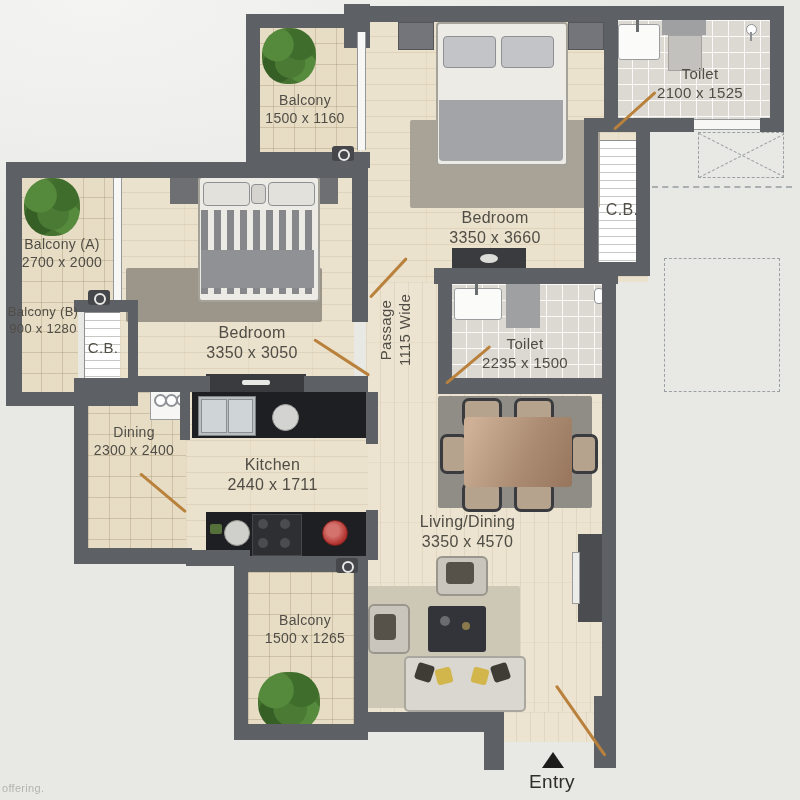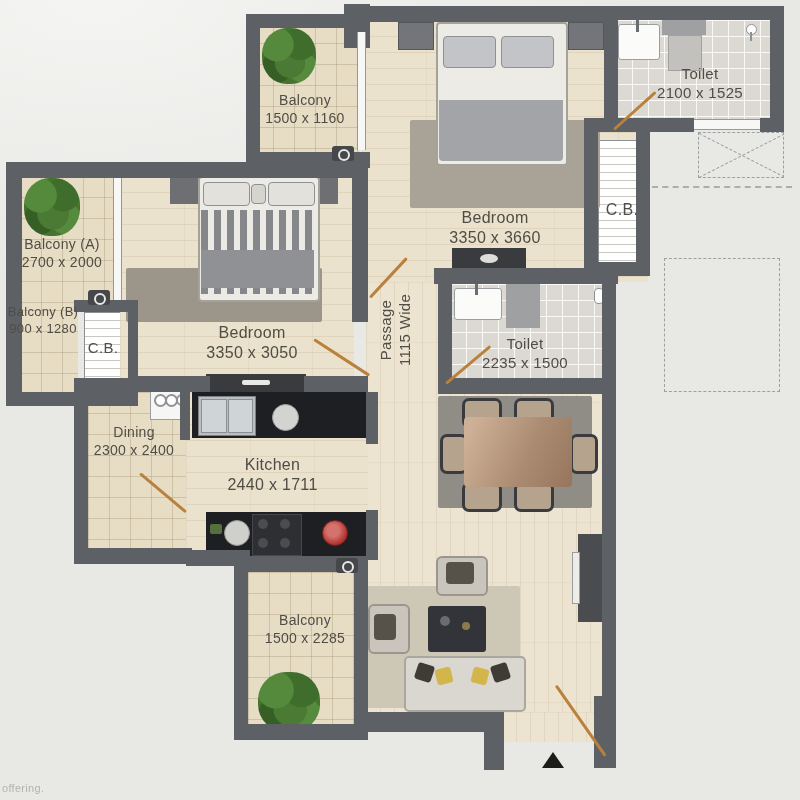--- a/index.html
+++ b/index.html
@@ -259,22 +259,29 @@
     <span>2235 x 1500</span>
   </div>
   <div class="lbl" style="left:80px;top:424px;width:108px;font-size:14px;">
     <span>Dining</span>
     <span>2300 x 2400</span>
   </div>
   <div class="lbl" style="left:195px;top:455px;width:155px;font-size:16px;">
     <span>Kitchen</span>
     <span>2440 x 1711</span>
   </div>
+  <div class="lbl" style="left:380px;top:512px;width:175px;font-size:16px;">
+    <span>Living/Dining</span>
+    <span>3350 x 4570</span>
+  </div>
   <div class="lbl" style="left:246px;top:612px;width:118px;font-size:14px;">
     <span>Balcony</span>
-    <span>1500 x 2285</span>
+    <span>1500 x 1265</span>
   </div>
 
   <div class="entry-arrow" style="left:542px;top:752px;"></div>
+  <div class="lbl" style="left:496px;top:770px;width:112px;font-size:19px;color:#2e2d2a;">
+    <span>Entry</span>
+  </div>
 
   <div class="watermark" style="left:2px;top:782px;">offering.</div>
 
 </div>
 
 </body></html>

